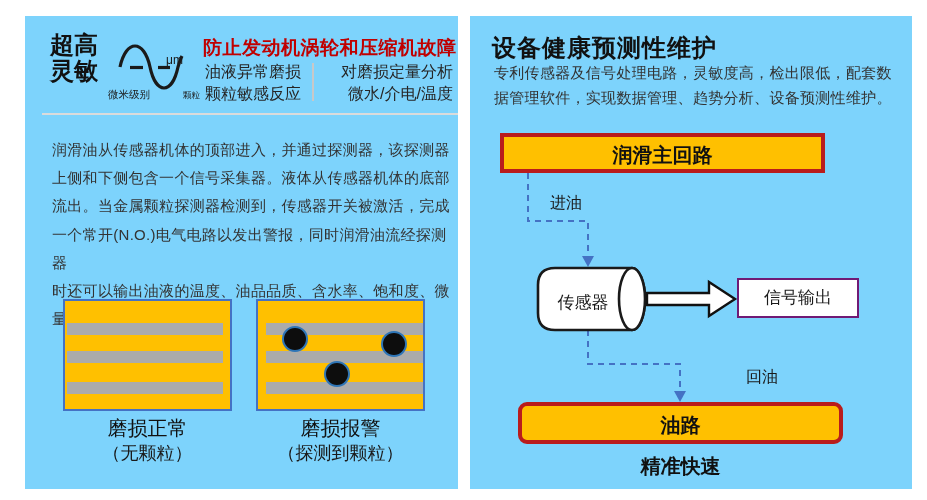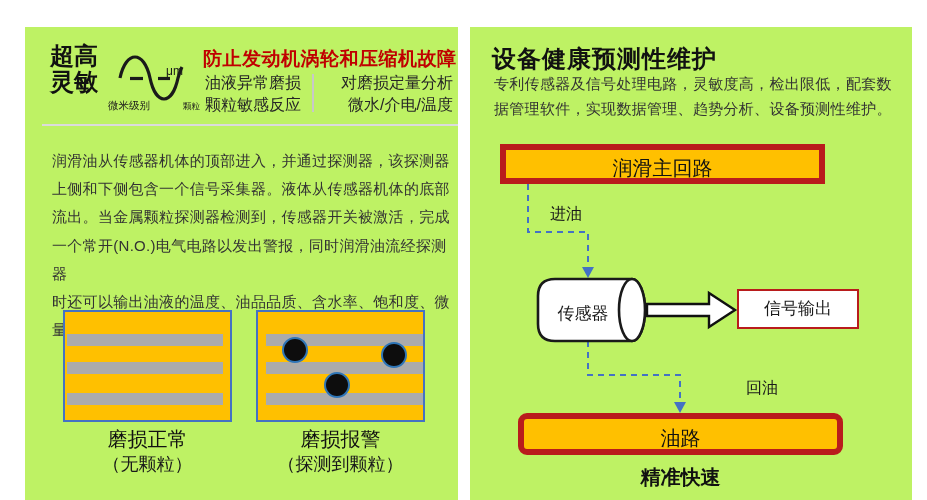--- a/index.html
+++ b/index.html
@@ -1,21 +1,21 @@
 <!DOCTYPE html>
 <html><head>
 <meta charset="utf-8">
 <style>
   * { margin:0; padding:0; box-sizing:border-box; }
   html,body { background:#ffffff; }
   .page {
     position:relative; width:927px; height:500px; overflow:hidden;
     font-family:"Liberation Sans","DejaVu Sans",sans-serif; color:#1a1a1a; background:#fff;
   }
-  .panel { position:absolute; top:27px; height:473px; background:#bef264; }
+  .panel { position:absolute; top:16px; height:473px; background:#7dd3fc; }
   .panel.left  { left:25px;  width:433px; }
   .panel.right { left:470px; width:442px; }
 
   
   .lp-title { position:absolute; left:25px; top:16px; font-size:24px; font-weight:700; line-height:26px; color:#111; }
   .wave-icon { position:absolute; left:83px; top:24px; }
   .alert-title { position:absolute; left:178px; top:19px; font-size:19px; font-weight:700; color:#C00000; letter-spacing:0.5px; white-space:nowrap; }
   .feat-col { position:absolute; top:45px; font-size:16px; line-height:22px; color:#262626; white-space:pre-line; }
   .feat-col.c1 { left:180px; }
   .feat-col.c2 { right:5px; text-align:right; }
@@ -40,24 +40,24 @@
   .dot.d1 { left:24px; top:25px; } .dot.d2 { left:123px; top:30px; } .dot.d3 { left:66px; top:60px; }
   .wear-caption { position:absolute; top:401px; width:169px; text-align:center; }
   .wear-caption.normal { left:38px; } .wear-caption.alarm { left:231px; }
   .wear-caption .cap { font-size:20px; font-weight:400; line-height:23px; color:#111; }
   .wear-caption .sub { font-size:18px; line-height:23px; margin-top:2px; color:#1a1a1a; }
 
   
   .rp-heading { position:absolute; left:22px; top:16px; font-size:24px; font-weight:700; letter-spacing:1px; color:#111; }
   .rp-desc { position:absolute; left:24px; top:44px; width:404px; font-size:15px; line-height:25px; letter-spacing:0.3px; color:#333; white-space:pre-line; }
 
-  .flow-box { position:absolute; background:#FFC000; border:6px solid #b91c1c; text-align:center; font-weight:400; font-size:20px; color:#111; }
+  .flow-box { position:absolute; background:#FFC000; border:4px solid #b91c1c; text-align:center; font-weight:700; font-size:20px; color:#111; }
   .flow-box.main { left:30px; top:117px; width:325px; height:40px; line-height:36px; }
   .flow-box.oilpath { left:48px; top:386px; width:325px; height:42px; line-height:38px;border-radius:9px; }
-  .signal-box { position:absolute; left:267px; top:262px; width:122px; height:40px; background:#fff; border:2px solid #b91c1c; text-align:center; font-size:17px; line-height:36px; color:#1a1a1a; }
+  .signal-box { position:absolute; left:267px; top:262px; width:122px; height:40px; background:#fff; border:2px solid #701a75; text-align:center; font-size:17px; line-height:36px; color:#1a1a1a; }
   .connectors { position:absolute; left:0; top:0; pointer-events:none; }
   .flow-label { position:absolute; font-size:16px; color:#1a1a1a; }
   .flow-label.oil-in { left:80px; top:177px; }
   .flow-label.oil-return { left:231px; top:351px;margin-left:45px; }
   .cylinder { position:absolute; left:63px; top:249px; }
   .sensor-label { position:absolute; left:68px; top:275px; width:90px; text-align:center; font-size:17px; color:#1a1a1a; }
   .block-arrow { position:absolute; left:175px; top:262px; }
   .tagline { position:absolute; left:48px; top:437px; width:325px; text-align:center; font-size:20px; font-weight:700; color:#111; }
 </style>
 </head>

